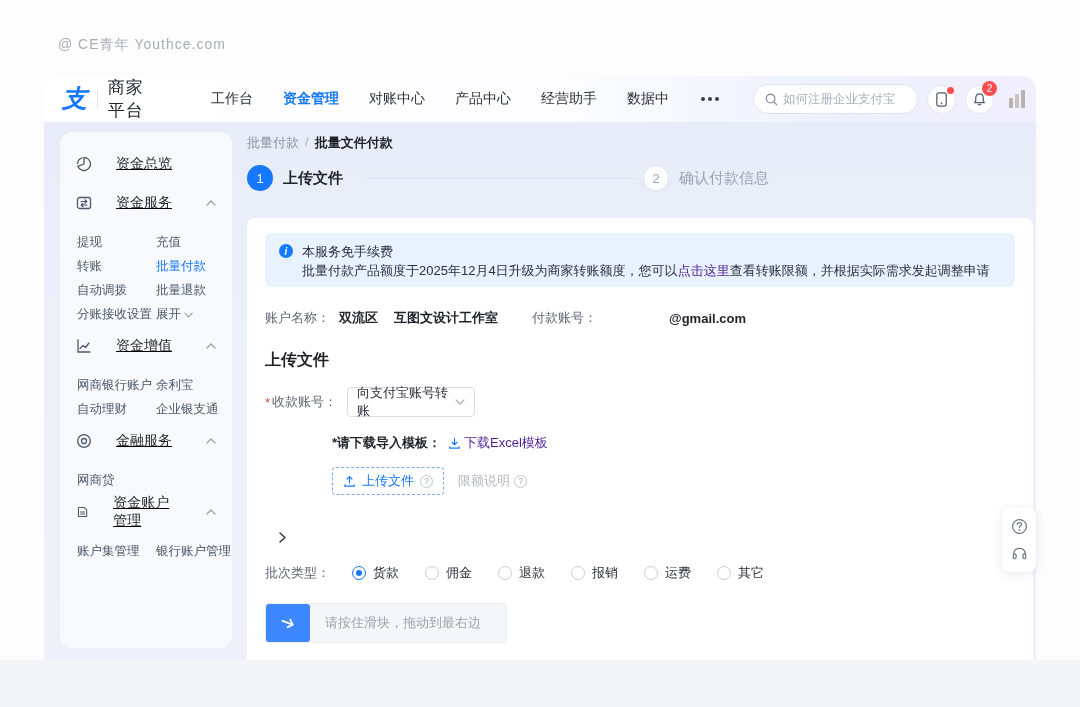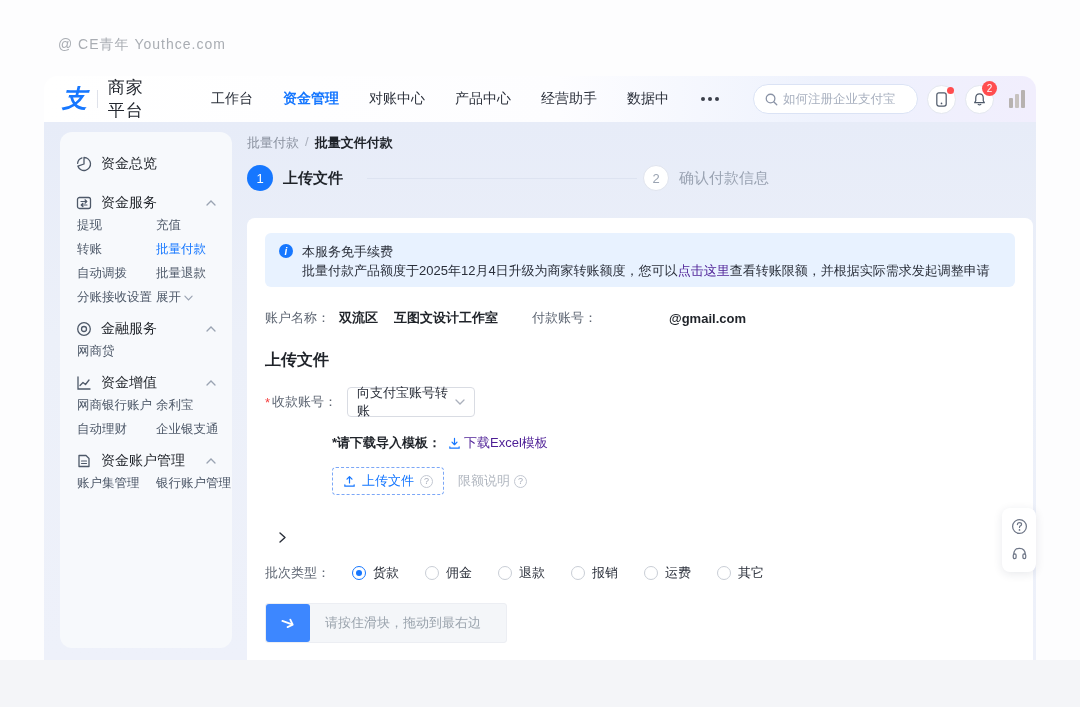--- a/index.html
+++ b/index.html
@@ -32,24 +32,24 @@
   .search-wrap input::placeholder { color:#a8b0bf; }
   .search-icon { margin-left:10px; flex:0 0 auto; display:flex; }
 
   .hdr-circle { position:relative; width:29px; height:29px; border-radius:50%; border:1px solid #e3e7ef; background:#fff; display:flex; align-items:center; justify-content:center; margin-left:9px; cursor:pointer; flex:0 0 auto; }
   .red-dot { position:absolute; top:1px; right:1px; width:7px; height:7px; border-radius:50%; background:#ff4d4f; }
   .badge { position:absolute; top:-5px; right:-4px; min-width:15px; height:15px; border-radius:8px; background:#ff4d4f; color:#fff; font-size:10px; display:flex; align-items:center; justify-content:center; padding:0 3px; }
   .corner-icon { margin-left:8px; flex:0 0 auto; opacity:.8; transform:translateX(6px); }
 
   
   .sidebar { position:absolute; left:16px; top:56px; width:172px; height:516px; background:#f7f9fc; border-radius:12px; padding:22px 16px 0 16px; }
-  .sb-head { display:flex; align-items:center; gap:9px; cursor:pointer; height:20px; }
+  .sb-head { display:flex; align-items:center; gap:24px; cursor:pointer; height:20px;text-decoration:underline; }
   .sb-head .t { font-size:14px; color:#1f2329; font-weight:500; }
   .sb-caret { margin-left:auto; }
-  .sb-grid { display:grid; grid-template-columns:79px 1fr; row-gap:7px; margin:4px 0 0 1px; }
+  .sb-grid { display:grid; grid-template-columns:79px 1fr; row-gap:7px; margin:21px 0 0 1px; }
   .sb-item { font-size:12.5px; color:#4e5969; cursor:pointer; white-space:nowrap; display:flex; align-items:center; gap:3px; }
   .sb-item.active { color:#1677ff; }
   .sb-sec { margin-top:13px; }
 
   
   .main { position:absolute; left:203px; top:46px; width:789px; height:538px; }
   .crumbs { position:absolute; left:0; top:12px; font-size:13px; display:flex; gap:6px; }
   .crumb-parent { color:#8a919f; cursor:pointer; }
   .crumb-sep { color:#aab0bc; }
   .crumb-cur { color:#1f2329; font-weight:700; }
@@ -213,54 +213,54 @@
             <svg width="9" height="6" viewBox="0 0 10 6">
               <path d="M1 1 L5 5 L9 1" fill="none" stroke="#9aa3b2" stroke-width="1.3" stroke-linecap="round"></path>
             </svg>
           </span>
       </div>
     </div>
 
     <div class="sb-sec">
       <div class="sb-head">
         <svg width="16" height="16" viewBox="0 0 16 16">
-            <circle cx="8" cy="8" r="6.3" fill="none" stroke="#4e5969" stroke-width="1.3"></circle>
-            <circle cx="8" cy="8" r="2.5" fill="none" stroke="#4e5969" stroke-width="1.3"></circle>
-          </svg>
-        <span class="t">金融服务</span>
-        <span class="sb-caret">
-            <svg width="10" height="6" viewBox="0 0 10 6">
-              <path d="M1 5 L5 1 L9 5" fill="none" stroke="#9aa3b2" stroke-width="1.3" stroke-linecap="round"></path>
-            </svg>
-          </span>
-      </div>
-      <div class="sb-grid">
-        <span class="sb-item">网商贷</span>
-        <span></span>
-      </div>
-    </div>
-
-    <div class="sb-sec">
-      <div class="sb-head">
-        <svg width="16" height="16" viewBox="0 0 16 16">
             <path d="M2 2 L2 14 L14 14" fill="none" stroke="#4e5969" stroke-width="1.3" stroke-linecap="round"></path>
             <path d="M4 10.5 L7 7.5 L9.5 9.5 L13 5" fill="none" stroke="#4e5969" stroke-width="1.3" stroke-linecap="round" stroke-linejoin="round"></path>
           </svg>
         <span class="t">资金增值</span>
         <span class="sb-caret">
             <svg width="10" height="6" viewBox="0 0 10 6">
               <path d="M1 5 L5 1 L9 5" fill="none" stroke="#9aa3b2" stroke-width="1.3" stroke-linecap="round"></path>
             </svg>
           </span>
       </div>
       <div class="sb-grid">
         <span class="sb-item">网商银行账户</span>
         <span class="sb-item">余利宝</span>
         <span class="sb-item">自动理财</span>
         <span class="sb-item">企业银支通</span>
+      </div>
+    </div>
+
+    <div class="sb-sec">
+      <div class="sb-head">
+        <svg width="16" height="16" viewBox="0 0 16 16">
+            <circle cx="8" cy="8" r="6.3" fill="none" stroke="#4e5969" stroke-width="1.3"></circle>
+            <circle cx="8" cy="8" r="2.5" fill="none" stroke="#4e5969" stroke-width="1.3"></circle>
+          </svg>
+        <span class="t">金融服务</span>
+        <span class="sb-caret">
+            <svg width="10" height="6" viewBox="0 0 10 6">
+              <path d="M1 5 L5 1 L9 5" fill="none" stroke="#9aa3b2" stroke-width="1.3" stroke-linecap="round"></path>
+            </svg>
+          </span>
+      </div>
+      <div class="sb-grid">
+        <span class="sb-item">网商贷</span>
+        <span></span>
       </div>
     </div>
 
     <div class="sb-sec">
       <div class="sb-head">
         <svg width="16" height="16" viewBox="0 0 16 16">
             <path d="M3 2.5 L10 2.5 L13 5.5 L13 13.5 L3 13.5 Z" fill="none" stroke="#4e5969" stroke-width="1.3" stroke-linejoin="round"></path>
             <path d="M5.5 8 L10.5 8 M5.5 10.5 L10.5 10.5" stroke="#4e5969" stroke-width="1.2" stroke-linecap="round"></path>
           </svg>
         <span class="t">资金账户管理</span>

